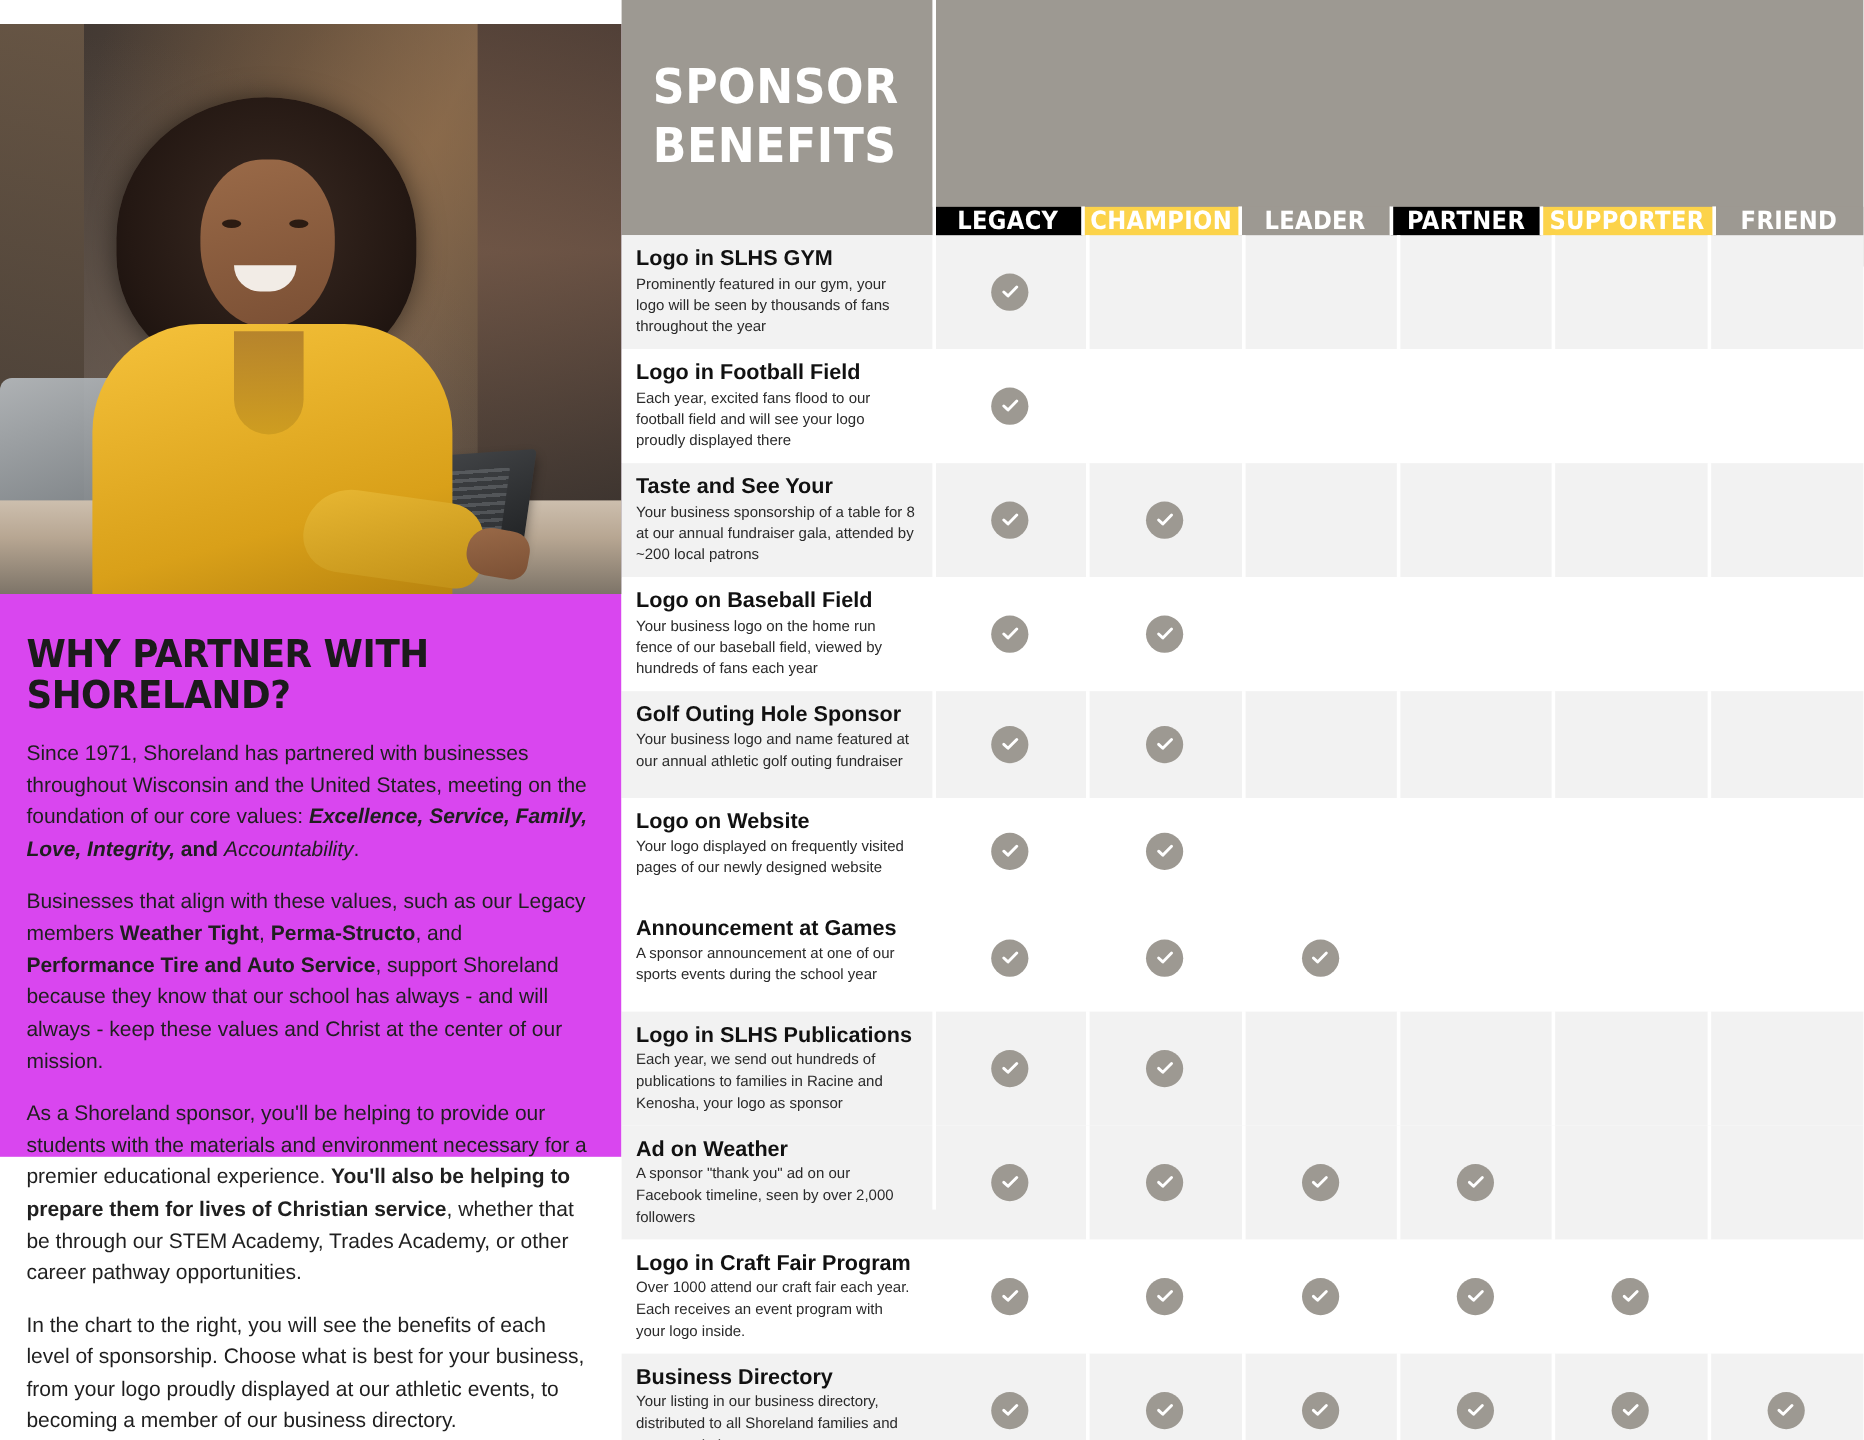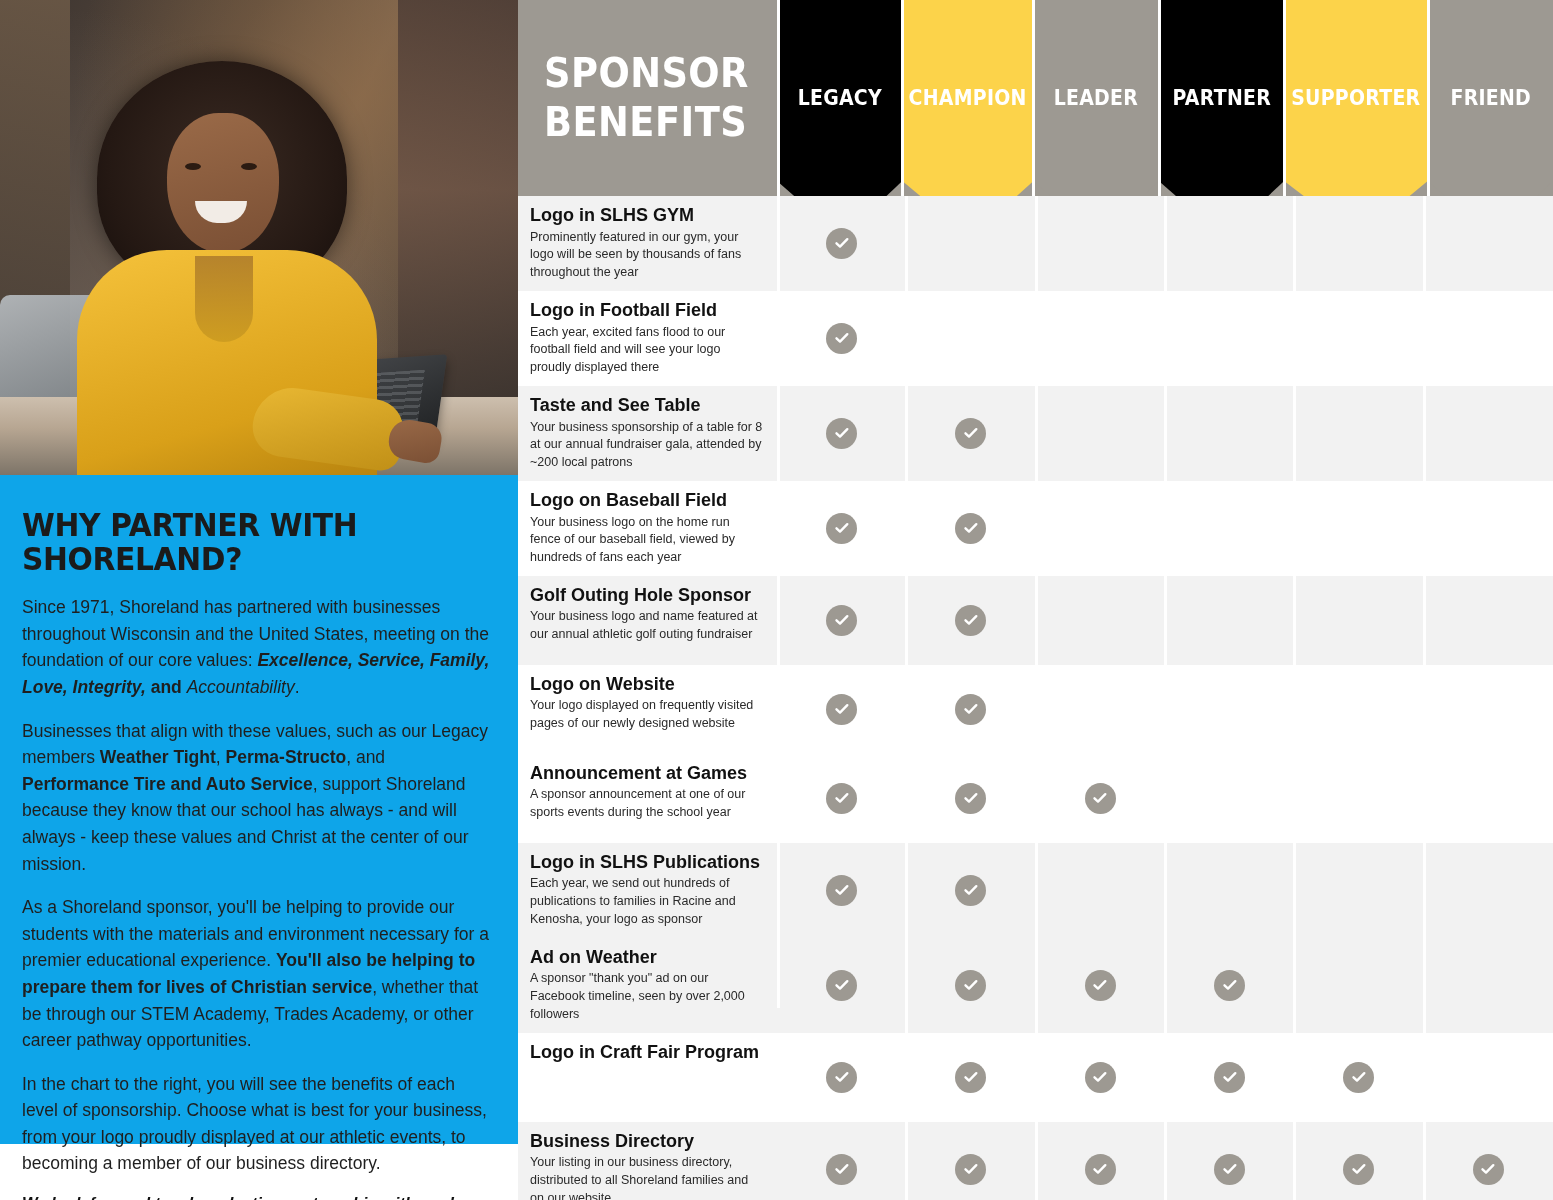--- a/index.html
+++ b/index.html
@@ -17,23 +17,24 @@
     position: relative;
     width: 1553px;
     height: 1200px;
     display: flex;
   }
 
   
   .left {
     position: relative;
     width: 518px;
-    height: 1144px;
-    background: #0ea5e9;
+    height: 944px;
+    background: #d946ef;
     flex: 0 0 518px;
+    margin-top: 20px;
   }
   .photo {
     position: relative;
     width: 518px;
     height: 475px;
     overflow: hidden;
     background: #2b2420;
   }
   .photo .bg {
     position: absolute;
@@ -353,21 +354,21 @@
     </div>
   </div>
 
   <div class="right">
 
     <div class="header-band">
       <div class="title-cell">
         <div class="t">SPONSOR</div>
         <div class="t">BENEFITS</div>
       </div>
-      <div id="tier-heads" style="display:flex; flex:1 1 0;">
+      <div id="tier-heads" style="display:flex; flex:1 1 0;align-items:flex-end;">
           <div class="tier-head">
             <div class="tab" style="background: rgb(0, 0, 0);"></div>
             <div class="label" style="color: rgb(255, 255, 255);">LEGACY</div>
           </div>
           <div class="tier-head sep-left">
             <div class="tab" style="background: rgb(252, 211, 74);"></div>
             <div class="label" style="color: rgb(255, 255, 255);">CHAMPION</div>
           </div>
           <div class="tier-head sep-left">
             <div class="tab" style="background: rgb(157, 153, 146);"></div>
@@ -440,21 +441,21 @@
           </div>
           <div class="cell">
             <div class="vline" style="left: -1px;"></div>
           </div>
           <div class="cell">
             <div class="vline" style="left: -1px;"></div>
           </div>
         </div>
         <div class="row alt">
           <div class="desc">
-            <div class="name">Taste and See Table</div>
+            <div class="name">Taste and See Your</div>
             <div class="sub">Your business sponsorship of a table for 8 at our annual fundraiser gala, attended by ~200 local patrons</div>
           </div>
           <div class="cell">
             <div class="check" style="background: rgb(157, 153, 146);">
               <svg width="18" height="18" viewBox="0 0 18 18">
                 <path d="M3.5 9.3 L7 12.6 L14.3 5.2" fill="none" stroke="#ffffff" stroke-width="2.4" stroke-linecap="round" stroke-linejoin="round"></path>
               </svg>
             </div>
           </div>
           <div class="cell">
@@ -687,20 +688,21 @@
           <div class="cell">
             <div class="vline" style="left: -1px;"></div>
           </div>
           <div class="cell">
             <div class="vline" style="left: -1px;"></div>
           </div>
         </div>
         <div class="row plain">
           <div class="desc">
             <div class="name">Logo in Craft Fair Program</div>
+            <div class="sub">Over 1000 attend our craft fair each year. Each receives an event program with your logo inside.</div>
           </div>
           <div class="cell">
             <div class="check" style="background: rgb(157, 153, 146);">
               <svg width="18" height="18" viewBox="0 0 18 18">
                 <path d="M3.5 9.3 L7 12.6 L14.3 5.2" fill="none" stroke="#ffffff" stroke-width="2.4" stroke-linecap="round" stroke-linejoin="round"></path>
               </svg>
             </div>
           </div>
           <div class="cell">
             <div class="vline" style="left: -1px;"></div>

